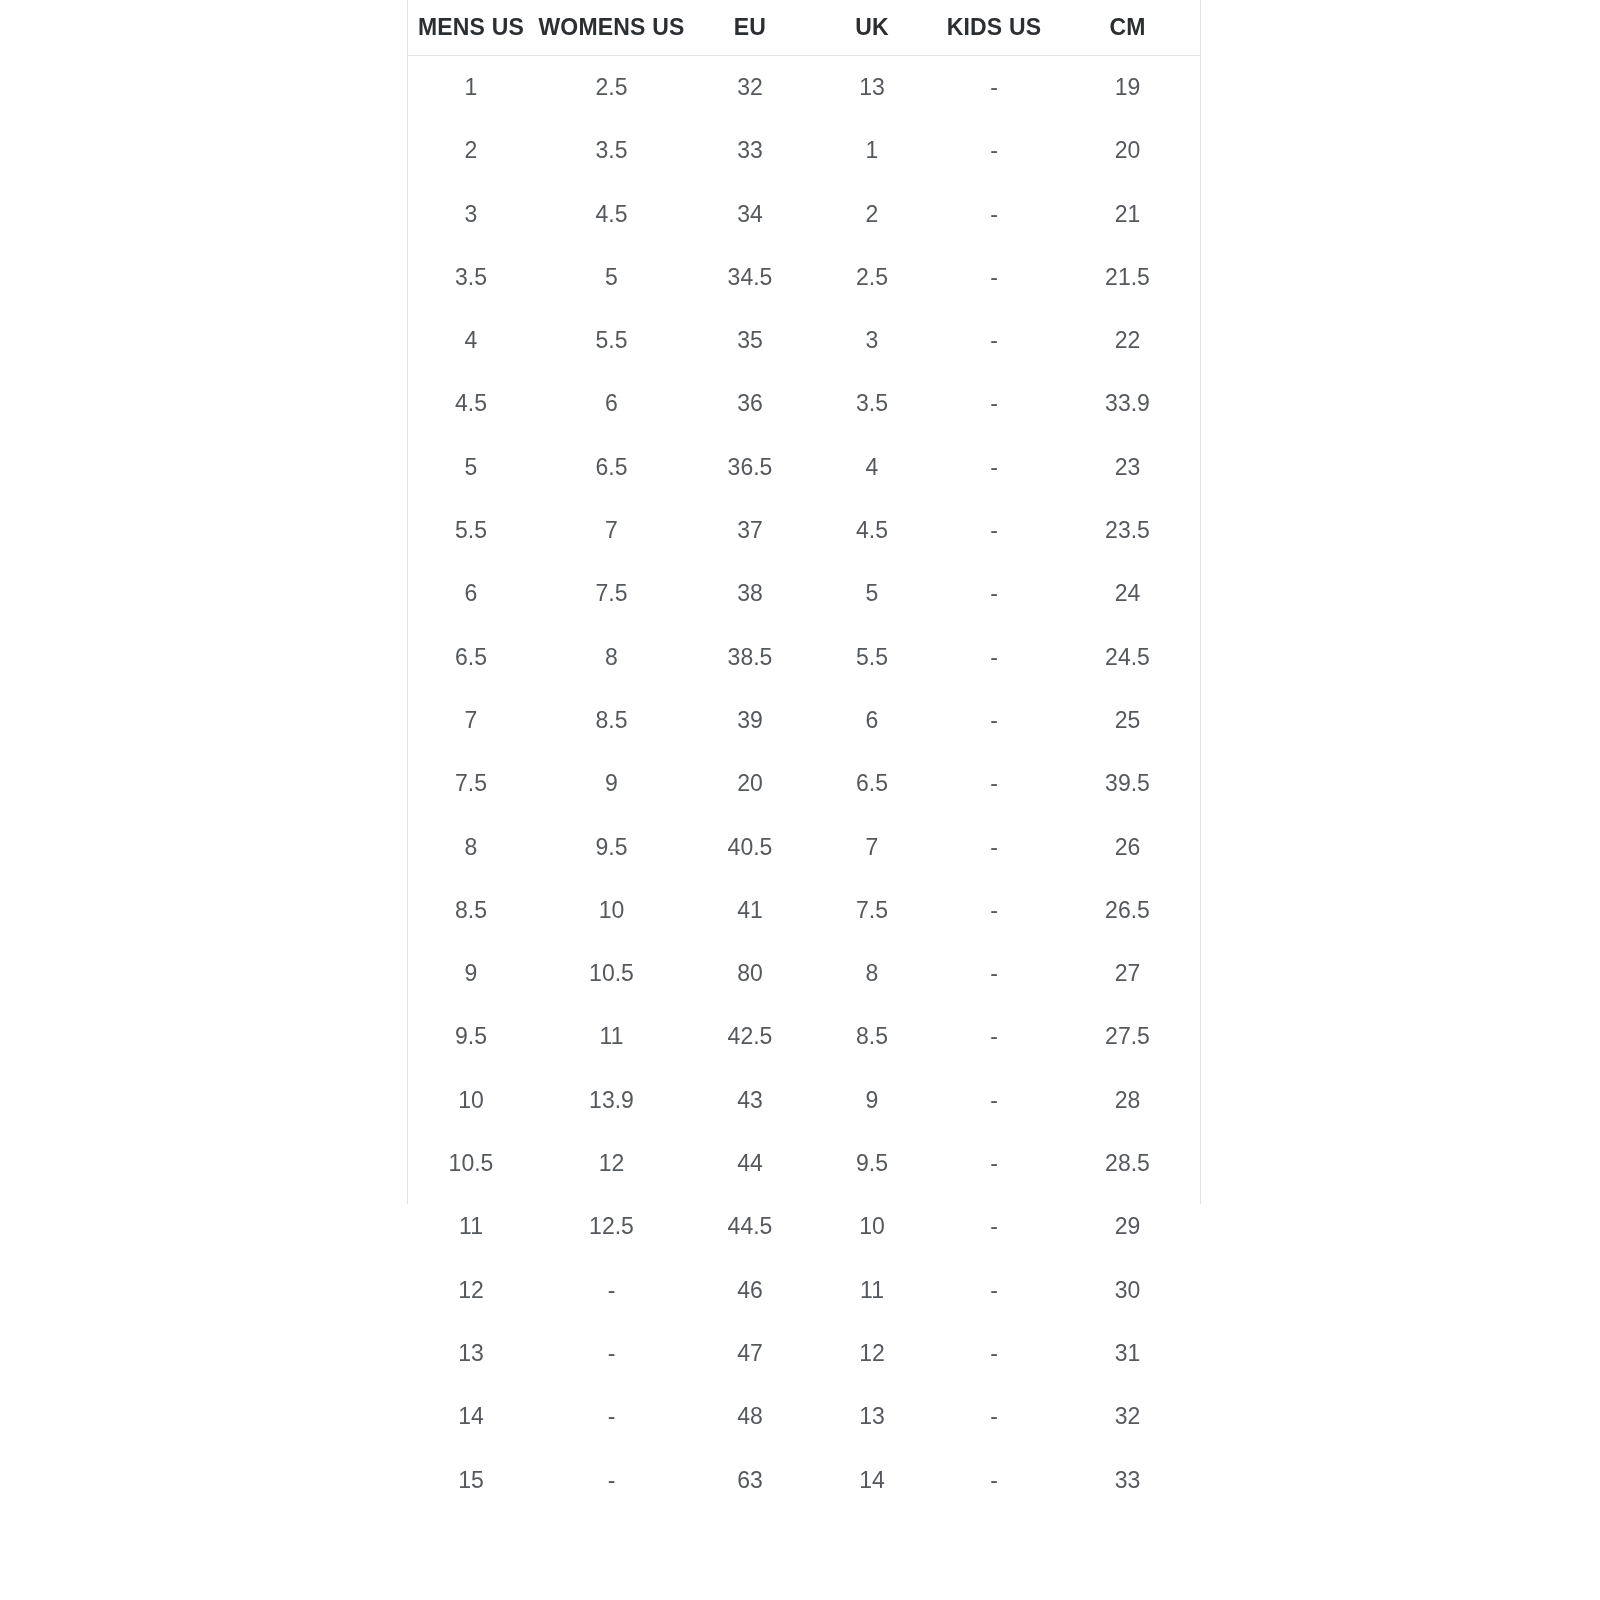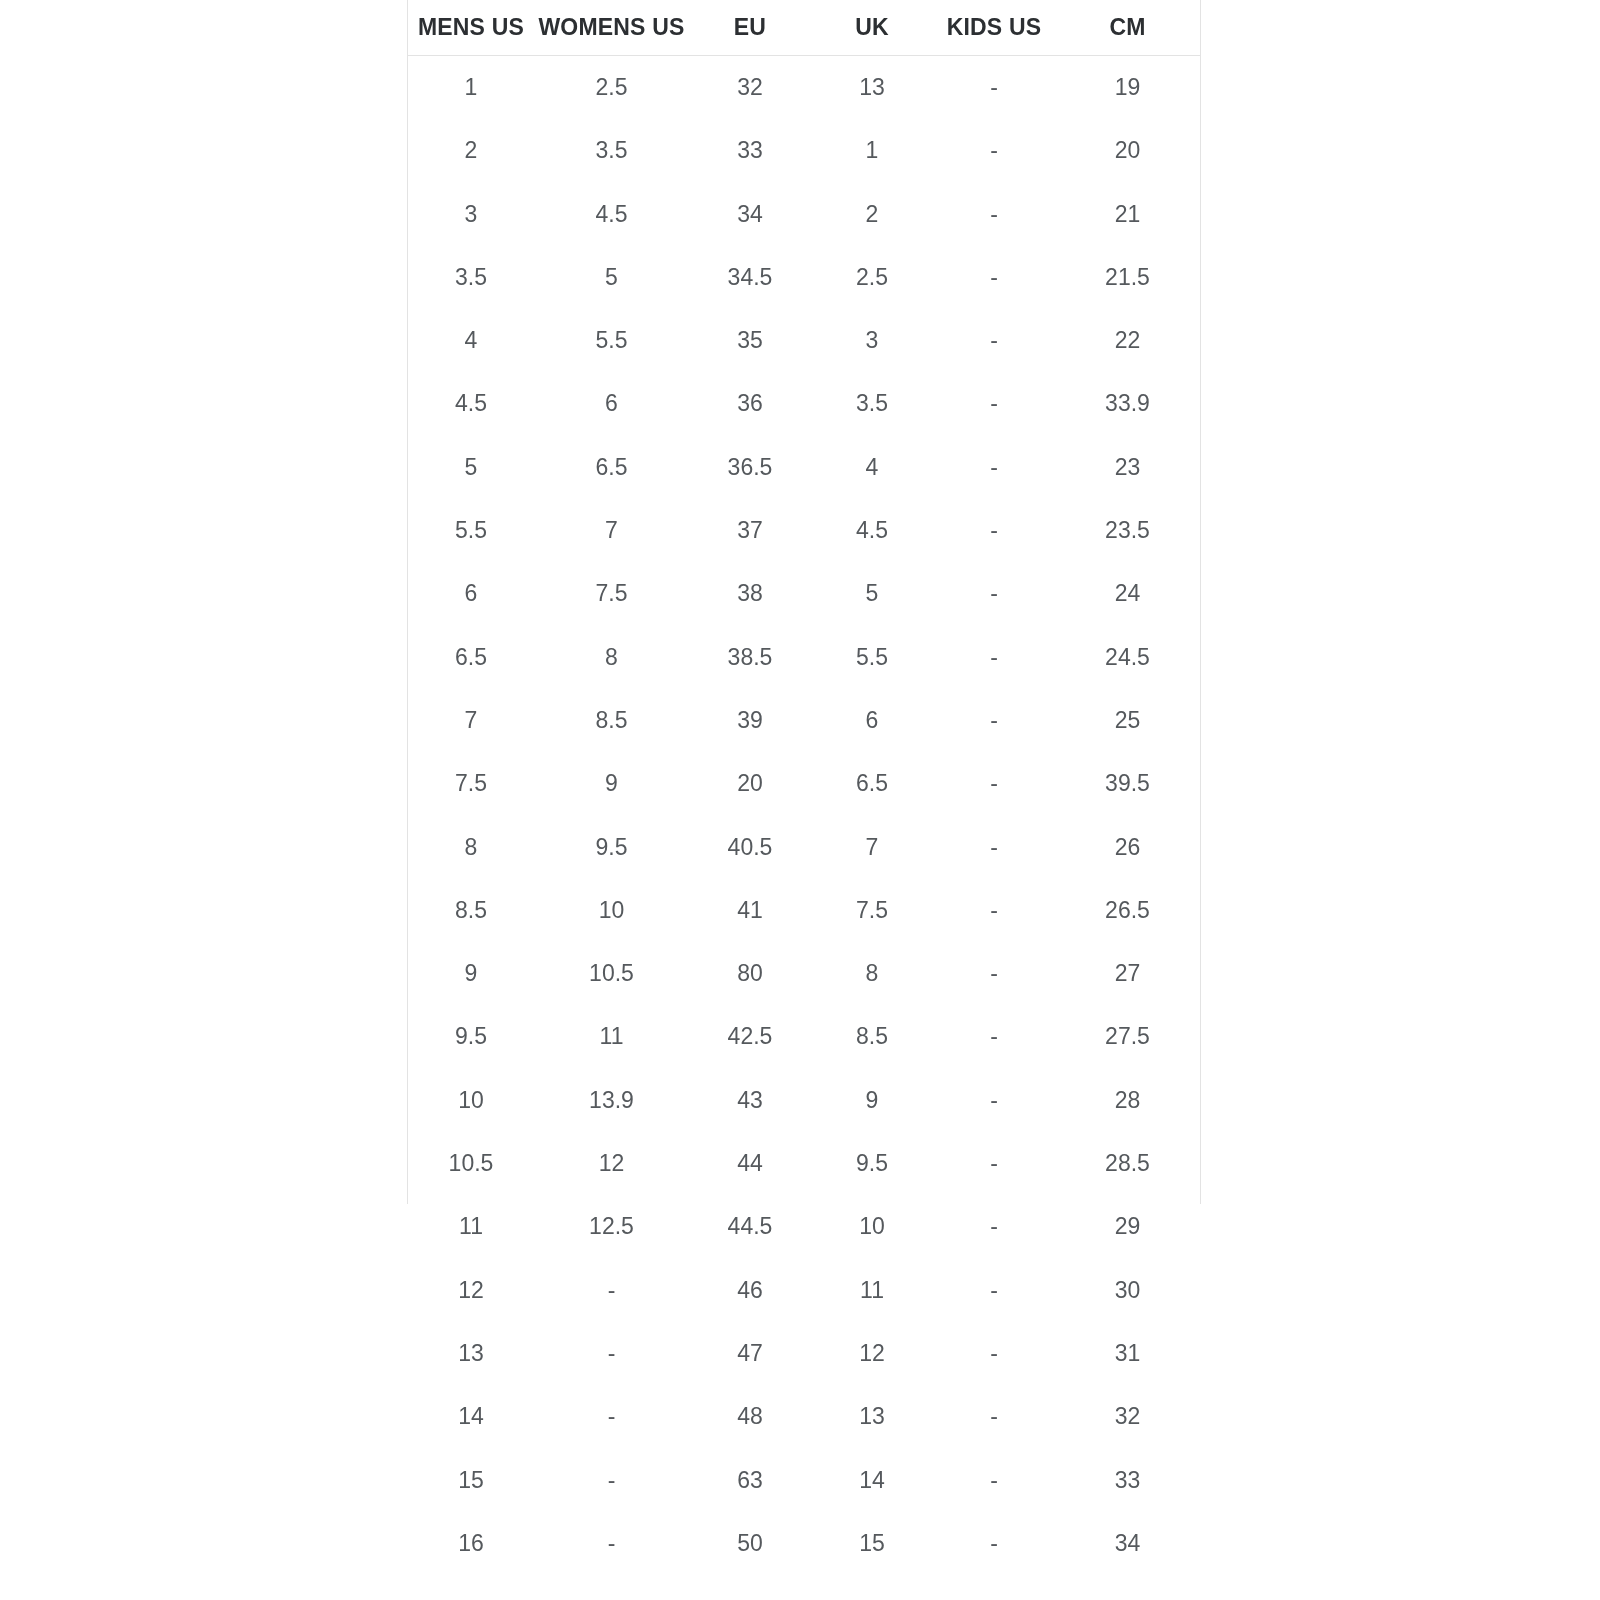--- a/index.html
+++ b/index.html
@@ -289,24 +289,16 @@
             <td>32</td>
           </tr>
           <tr>
             <td>15</td>
             <td>-</td>
             <td>63</td>
             <td>14</td>
             <td>-</td>
             <td>33</td>
           </tr>
-          <tr>
-            <td>16</td>
-            <td>-</td>
-            <td>50</td>
-            <td>15</td>
-            <td>-</td>
-            <td>34</td>
-          </tr>
         </tbody>
     </table>
   </div>
 </div>
 
 </body></html>

